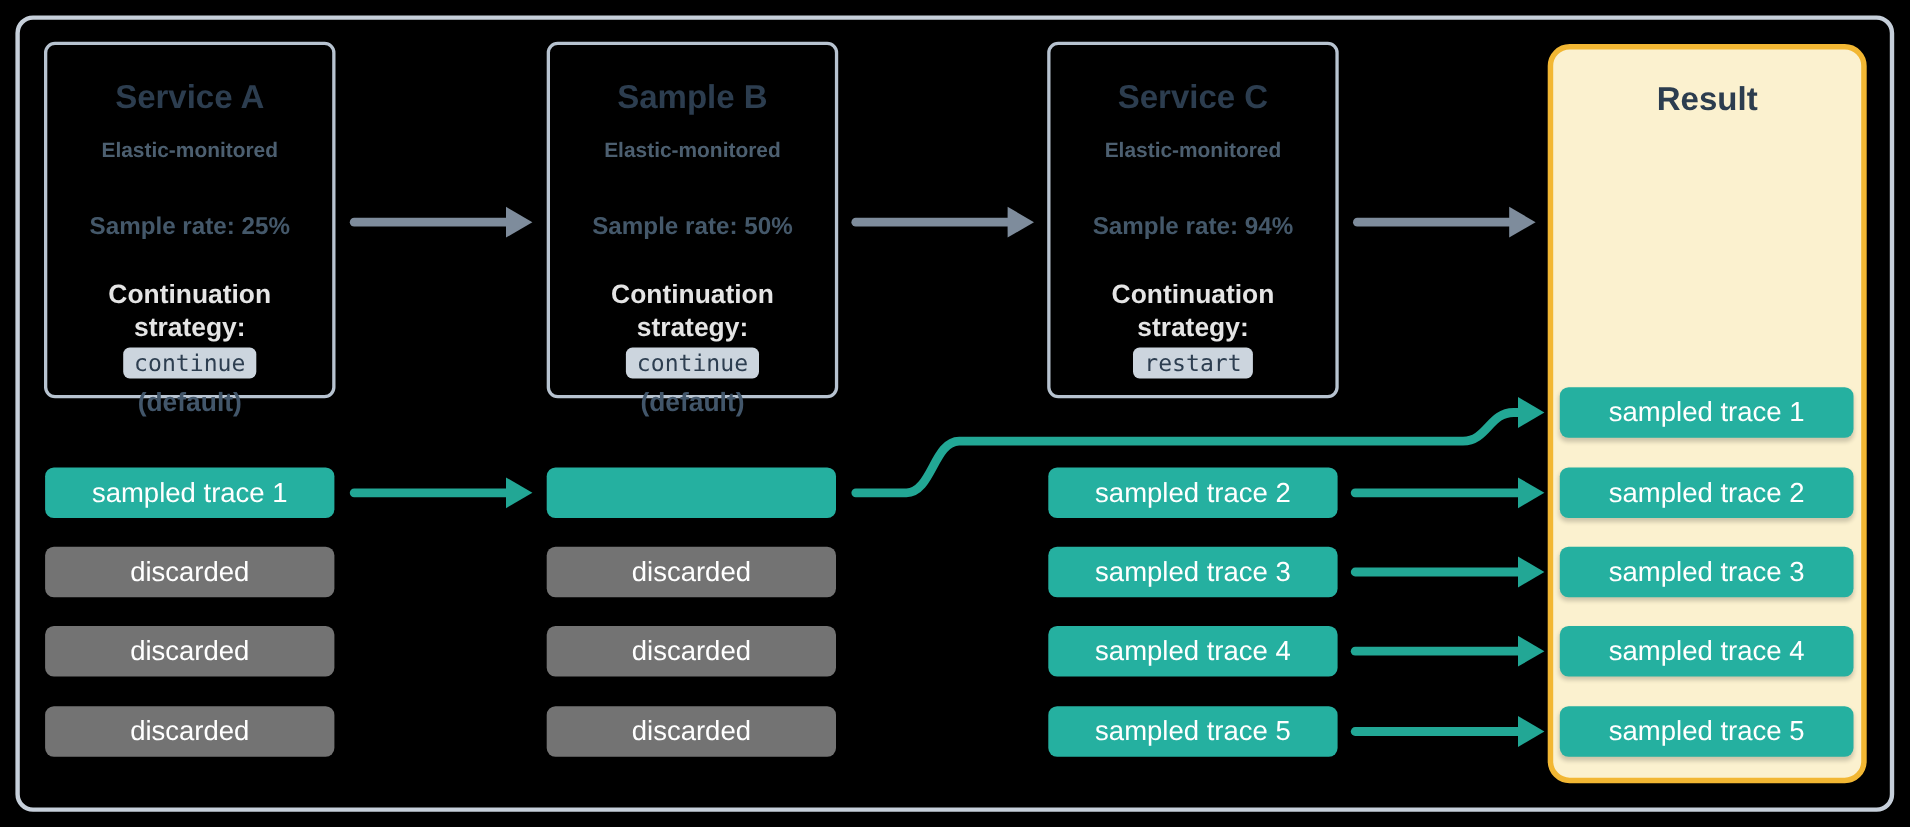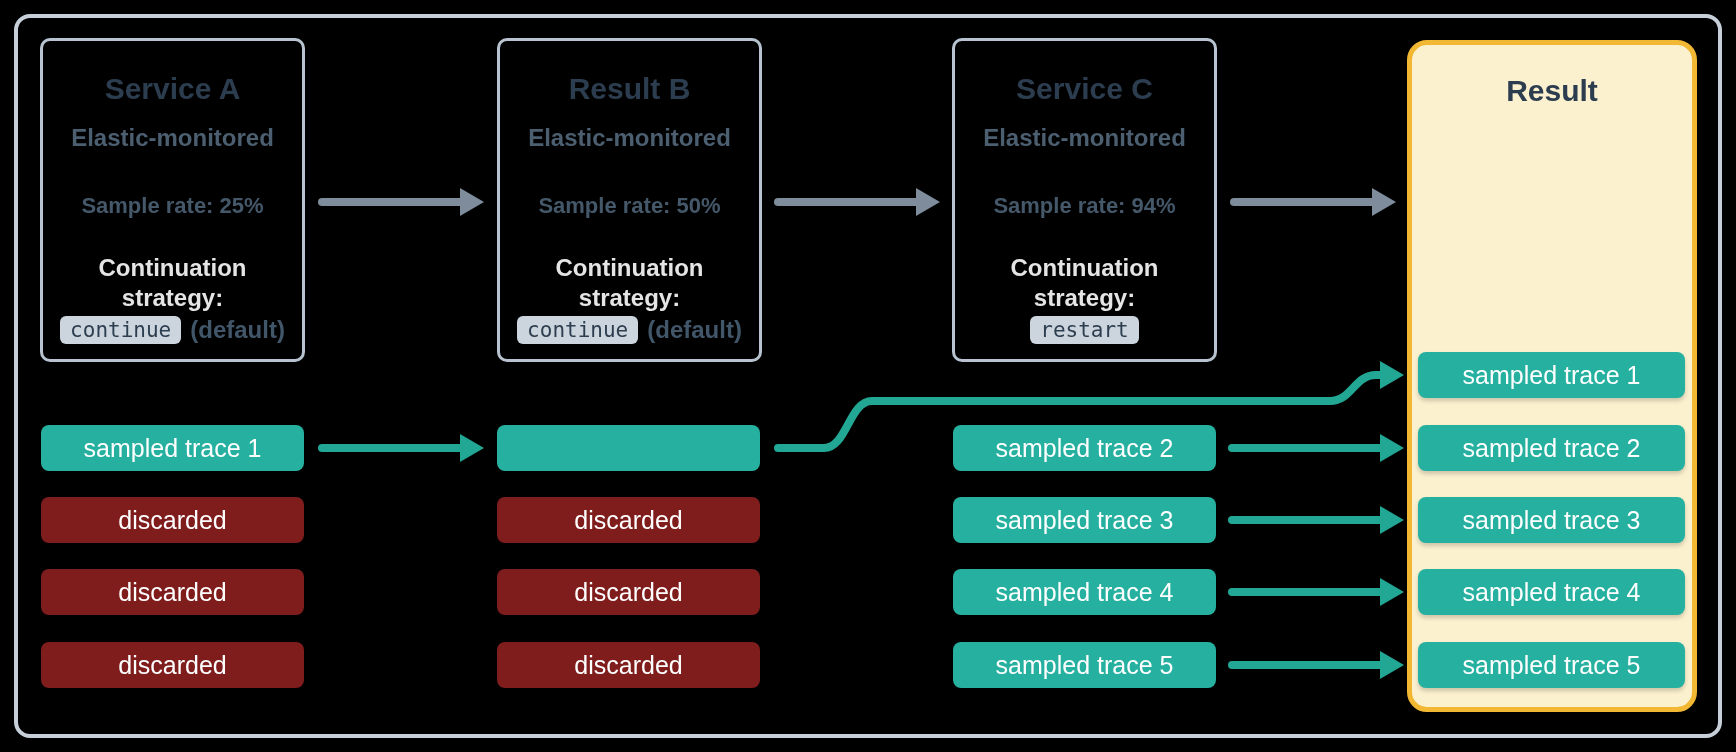--- a/index.html
+++ b/index.html
@@ -5,35 +5,35 @@
   html,body{margin:0;padding:0;background:#000;}
   #canvas{position:relative;width:1736px;height:752px;background:#000;overflow:hidden;
           font-family:"Liberation Sans","DejaVu Sans",sans-serif;}
   .frame{position:absolute;left:14px;top:14px;width:1708px;height:724px;
          border:4px solid #c6cfda;border-radius:16px;box-sizing:border-box;}
   .svc{position:absolute;top:38px;width:265px;height:324px;box-sizing:border-box;
        border:3px solid #b7c3d0;border-radius:10px;display:flex;flex-direction:column;
        align-items:center;text-align:center;}
   .svc-a{left:40px;} .svc-b{left:497px;} .svc-c{left:952px;}
   .svc-title{margin-top:30px;font-size:30px;line-height:36px;font-weight:bold;color:#2c3d4f;}
-  .svc-monitor{margin-top:16px;font-size:24px;line-height:30px;font-weight:bold;color:#4c5f70;}
+  .svc-monitor{margin-top:16px;font-size:19px;line-height:30px;font-weight:bold;color:#4c5f70;}
   .svc-rate{margin-top:38px;font-size:22px;line-height:30px;font-weight:bold;color:#44586a;}
   .svc-strategy{margin-top:32px;font-size:24px;line-height:30px;font-weight:bold;color:#e5e5e5;
                 max-width:180px;}
-  .svc-chipline{margin-top:3px;display:flex;align-items:center;gap:9px;}
+  .svc-chipline{margin-top:3px;display:flex;align-items:center;gap:9px;flex-direction:column;}
   .chip{display:inline-block;background:#ccd5de;border-radius:6px;padding:2px 10px;
         font-family:"DejaVu Sans Mono","Liberation Mono",monospace;font-size:21px;
         line-height:24px;color:#2d3e50;}
   .chip-suffix{font-size:24px;font-weight:bold;color:#42566a;}
   .chip-suffix:empty{display:none;}
   .pill{position:absolute;width:263px;height:46px;border-radius:8px;display:flex;
         align-items:center;justify-content:center;font-size:25px;font-weight:500;
         color:#fff;box-shadow:0 3px 4px rgba(0,0,0,0.18);}
   .pill.sampled{background:#25b0a0;}
-  .pill.discarded{background:#7f1d1d;}
+  .pill.discarded{background:#737373;}
   .col-a{left:41px;} .col-b{left:497px;} .col-c{left:953px;}
   .row-0{top:425px;} .row-1{top:497px;} .row-2{top:569px;} .row-3{top:642px;}
   .result{position:absolute;left:1407px;top:40px;width:290px;height:672px;box-sizing:border-box;
           background:#fbf1cf;border:5px solid #f2b733;border-radius:20px;}
   .result-title{margin-top:28px;text-align:center;font-size:30px;line-height:36px;
                 font-weight:bold;color:#2c3d4f;}
   .result .pill{left:6px;width:267px;}
   .rrow-0{top:307px;} .rrow-1{top:380px;} .rrow-2{top:452px;} .rrow-3{top:524px;} .rrow-4{top:597px;}
   .arrows{position:absolute;left:0;top:0;pointer-events:none;}
 </style>
@@ -49,21 +49,21 @@
     <div class="svc-monitor">Elastic-monitored</div>
     <div class="svc-rate">Sample rate: 25%</div>
     <div class="svc-strategy">Continuation strategy:</div>
     <div class="svc-chipline">
       <span class="chip">continue</span>
       <span class="chip-suffix">(default)</span>
     </div>
   </div>
 
   <div class="svc svc-b">
-    <div class="svc-title">Result B</div>
+    <div class="svc-title">Sample B</div>
     <div class="svc-monitor">Elastic-monitored</div>
     <div class="svc-rate">Sample rate: 50%</div>
     <div class="svc-strategy">Continuation strategy:</div>
     <div class="svc-chipline">
       <span class="chip">continue</span>
       <span class="chip-suffix">(default)</span>
     </div>
   </div>
 
   <div class="svc svc-c">

